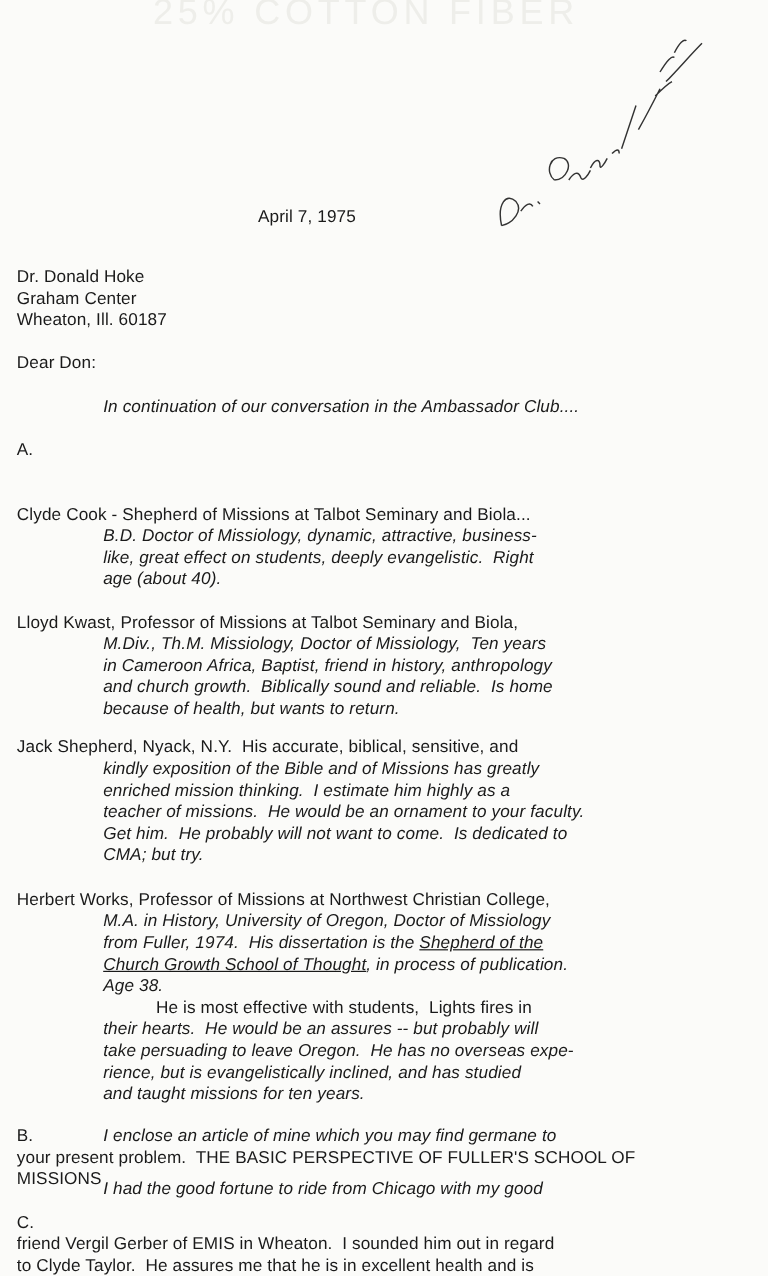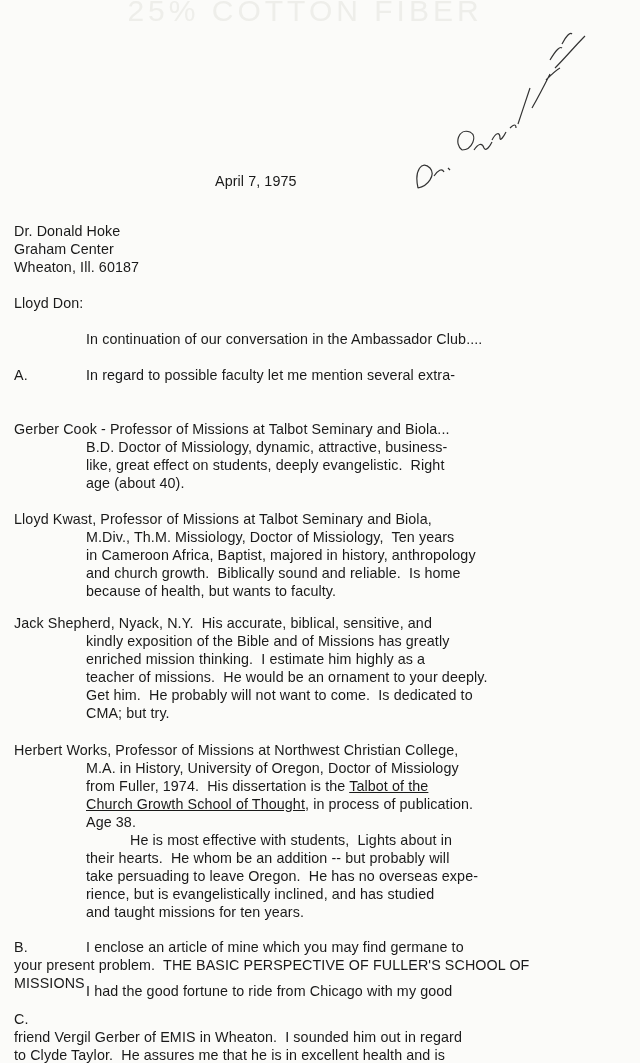--- a/index.html
+++ b/index.html
@@ -13,21 +13,21 @@
   .page { position: absolute; inset: 0; }
   .watermark {
     position: absolute; top: -6px; left: 95px; width: 420px;
     font-size: 30px; letter-spacing: 4px; color: #eeeeea;
     text-align: center; white-space: nowrap;
   }
   .line {
     position: absolute; left: 14px; font-size: 14.3px;
     white-space: pre; line-height: 18px; letter-spacing: 0.1px;
   }
-  .ind { left: 86px; }
+  .ind { left: 86px; font-style: italic; }
   .ind2 { left: 130px; }
   .date { left: 215px; }
   .u { text-decoration: underline; }
   .sig { position: absolute; left: 400px; top: 0; width: 200px; height: 200px; }
 </style>
 </head>
 <body>
 
 <div class="page">
   <div class="watermark">25% COTTON FIBER</div>
@@ -35,59 +35,58 @@
   <svg class="sig" viewBox="0 0 200 200">
     <path d="M18 188 C 14 170, 22 160, 30 168 C 36 175, 28 186, 18 188 M34 176 c4 -6 8 -8 10 -4 M48 168 l2 2 M62 150 c-8 -6 -4 -22 8 -18 c8 4 2 18 -8 18 M74 150 c4 -6 8 -8 10 -2 c2 4 6 -2 8 -6 M92 140 c4 -8 8 -8 8 -2 c0 4 4 -2 6 -6 M110 128 c4 -4 6 -4 6 0 M118 124 c4 -12 10 -30 12 -36 M132 108 c8 -14 14 -26 18 -34 M146 80 c6 -6 10 -10 14 -12 M150 60 c6 -10 10 -14 12 -12 M162 44 c4 -8 8 -12 10 -10 M155 68 c10 -10 20 -22 30 -32" stroke="#333" stroke-width="1.2" fill="none"></path>
   </svg>
 
   <div class="line date" style="top:172px">April 7, 1975</div>
 
   <div class="line" style="top:222px">Dr. Donald Hoke</div>
   <div class="line" style="top:240px">Graham Center</div>
   <div class="line" style="top:258px">Wheaton, Ill. 60187</div>
 
-  <div class="line" style="top:294px">Lloyd Don:</div>
+  <div class="line" style="top:294px">Dear Don:</div>
 
   <div class="line ind" style="top:330px">In continuation of our conversation in the Ambassador Club....</div>
 
   <div class="line" style="top:366px">A.</div>
-  <div class="line ind" style="top:366px">In regard to possible faculty let me mention several extra-</div>
 
   <div>
-    <div class="line" style="top:420px">Gerber Cook - Professor of Missions at Talbot Seminary and Biola...</div>
+    <div class="line" style="top:420px">Clyde Cook - Shepherd of Missions at Talbot Seminary and Biola...</div>
     <div class="line ind" style="top:438px">B.D. Doctor of Missiology, dynamic, attractive, business-</div>
     <div class="line ind" style="top:456px">like, great effect on students, deeply evangelistic.  Right</div>
     <div class="line ind" style="top:474px">age (about 40).</div>
   </div>
 
   <div>
     <div class="line" style="top:510px">Lloyd Kwast, Professor of Missions at Talbot Seminary and Biola,</div>
     <div class="line ind" style="top:528px">M.Div., Th.M. Missiology, Doctor of Missiology,  Ten years</div>
-    <div class="line ind" style="top:546px">in Cameroon Africa, Baptist, majored in history, anthropology</div>
+    <div class="line ind" style="top:546px">in Cameroon Africa, Baptist, friend in history, anthropology</div>
     <div class="line ind" style="top:564px">and church growth.  Biblically sound and reliable.  Is home</div>
-    <div class="line ind" style="top:582px">because of health, but wants to faculty.</div>
+    <div class="line ind" style="top:582px">because of health, but wants to return.</div>
   </div>
 
   <div>
     <div class="line" style="top:614px">Jack Shepherd, Nyack, N.Y.  His accurate, biblical, sensitive, and</div>
     <div class="line ind" style="top:632px">kindly exposition of the Bible and of Missions has greatly</div>
     <div class="line ind" style="top:650px">enriched mission thinking.  I estimate him highly as a</div>
-    <div class="line ind" style="top:668px">teacher of missions.  He would be an ornament to your deeply.</div>
+    <div class="line ind" style="top:668px">teacher of missions.  He would be an ornament to your faculty.</div>
     <div class="line ind" style="top:686px">Get him.  He probably will not want to come.  Is dedicated to</div>
     <div class="line ind" style="top:704px">CMA; but try.</div>
   </div>
 
   <div>
     <div class="line" style="top:741px">Herbert Works, Professor of Missions at Northwest Christian College,</div>
     <div class="line ind" style="top:759px">M.A. in History, University of Oregon, Doctor of Missiology</div>
-    <div class="line ind" style="top:777px"><span>from Fuller, 1974.  His dissertation is the </span><span class="u">Talbot of the</span></div>
+    <div class="line ind" style="top:777px"><span>from Fuller, 1974.  His dissertation is the </span><span class="u">Shepherd of the</span></div>
     <div class="line ind" style="top:795px"><span class="u">Church Growth School of Thought</span><span>, in process of publication.</span></div>
     <div class="line ind" style="top:813px">Age 38.</div>
-    <div class="line ind2" style="top:831px">He is most effective with students,  Lights about in</div>
-    <div class="line ind" style="top:849px">their hearts.  He whom be an addition -- but probably will</div>
+    <div class="line ind2" style="top:831px">He is most effective with students,  Lights fires in</div>
+    <div class="line ind" style="top:849px">their hearts.  He would be an assures -- but probably will</div>
     <div class="line ind" style="top:867px">take persuading to leave Oregon.  He has no overseas expe-</div>
     <div class="line ind" style="top:885px">rience, but is evangelistically inclined, and has studied</div>
     <div class="line ind" style="top:903px">and taught missions for ten years.</div>
   </div>
 
   <div class="line" style="top:938px">B.</div>
   <div class="line ind" style="top:938px">I enclose an article of mine which you may find germane to</div>
   <div class="line" style="top:956px">your present problem.  THE BASIC PERSPECTIVE OF FULLER'S SCHOOL OF</div>
   <div class="line" style="top:974px">MISSIONS</div>
 

